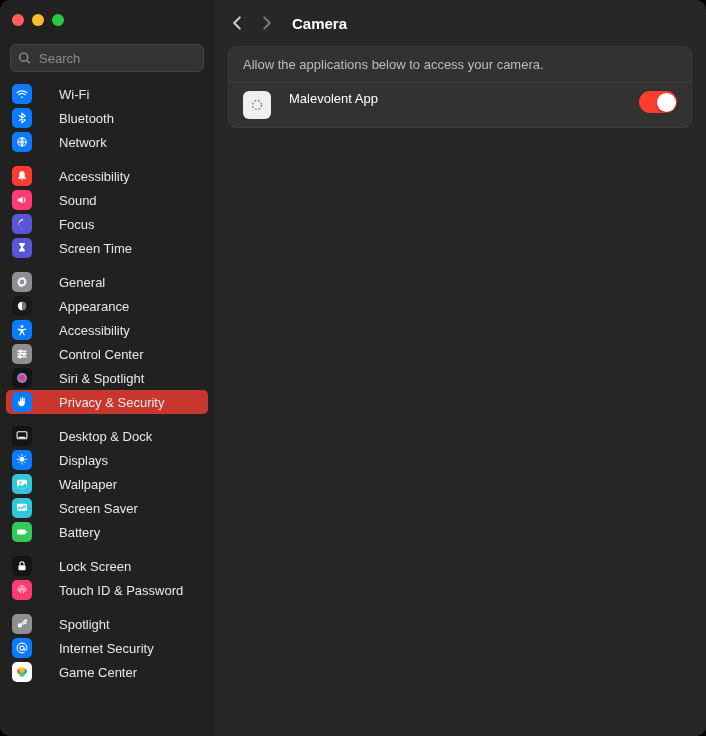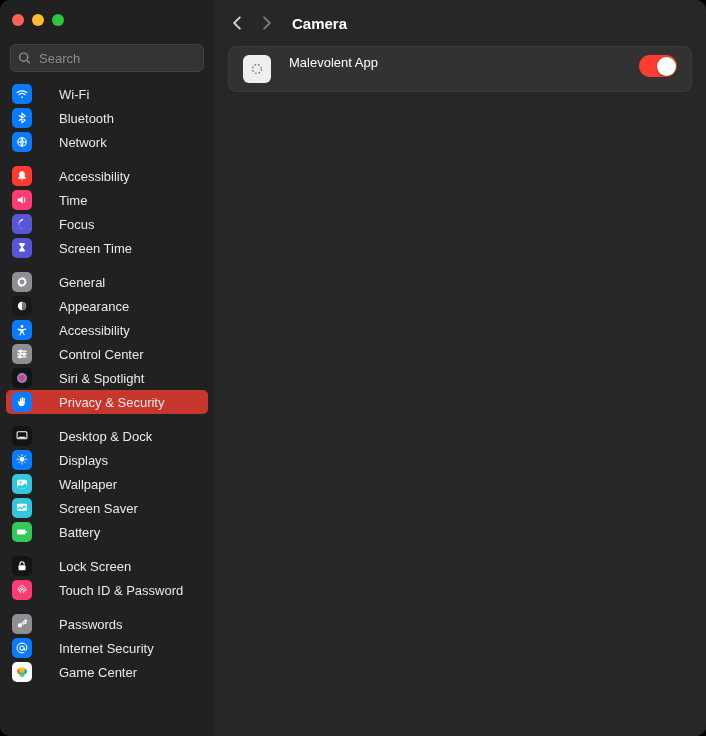--- a/index.html
+++ b/index.html
@@ -99,21 +99,21 @@
             </div>
             <span class="item-label">Accessibility</span>
           </div>
           <div class="item">
             <div class="icon" style="background: rgb(255, 59, 115);">
               <svg viewBox="0 0 20 20" fill="#fff">
                 <path d="M4 8v4h3l4 3V5L7 8H4z"></path>
                 <path d="M13 7c1.5 1 1.5 5 0 6" fill="none" stroke="#fff" stroke-width="1.5" stroke-linecap="round"></path>
               </svg>
             </div>
-            <span class="item-label">Time</span>
+            <span class="item-label">Sound</span>
           </div>
           <div class="item">
             <div class="icon" style="background: rgb(88, 86, 214);">
               <svg viewBox="0 0 20 20" fill="#fff">
                 <path d="M12 3a7 7 0 100 14 6 6 0 01-1-12c.3-.8.6-1.5 1-2z"></path>
               </svg>
             </div>
             <span class="item-label">Focus</span>
           </div>
           <div class="item">
@@ -259,21 +259,21 @@
           </div>
         </div>
         <div class="group">
           <div class="item">
             <div class="icon" style="background: rgb(142, 142, 147);">
               <svg viewBox="0 0 20 20" fill="#fff">
                 <circle cx="7" cy="12" r="3"></circle>
                 <path d="M9 10l6-6 1.5 1.5L15 7l1 1-1.5 1.5-1-1L11 11" stroke="#fff" stroke-width="1.5" fill="none"></path>
               </svg>
             </div>
-            <span class="item-label">Passwords</span>
+            <span class="item-label">Spotlight</span>
           </div>
           <div class="item">
             <div class="icon" style="background: rgb(10, 122, 255);">
               <svg viewBox="0 0 20 20" fill="none" stroke="#fff" stroke-width="1.5">
                 <circle cx="10" cy="10" r="3"></circle>
                 <path d="M13 10v1c0 1 .5 2 1.8 2 1.5 0 2.2-1.5 2.2-3 0-4-3-7-7-7s-7 3-7 7 3 7 7 7c1.2 0 2.3-.3 3.3-.8"></path>
               </svg>
             </div>
             <span class="item-label">Internet Security</span>
           </div>
@@ -301,20 +301,21 @@
       </span>
       <span class="nav-arrow">
         <svg viewBox="0 0 16 16" width="18" height="18" fill="none" stroke="currentColor" stroke-width="1.8" stroke-linecap="round" stroke-linejoin="round">
             <polyline points="5.5 3 10.5 8 5.5 13"></polyline>
           </svg>
       </span>
       <div class="title">Camera</div>
     </div>
     <div class="main">
       <div class="panel">
+        <div class="panel-header">Allow the applications below to access your camera.</div>
         <div class="row">
           <div class="app-icon">
             <svg viewBox="0 0 20 20" width="18" height="18" fill="none" stroke="#777" stroke-width="1.4">
                 <circle cx="10" cy="10" r="5" stroke-dasharray="2 2"></circle>
               </svg>
           </div>
           <div class="app-label">Malevolent App</div>
           <div class="toggle on">
             <div class="toggle-knob"></div>
           </div>

